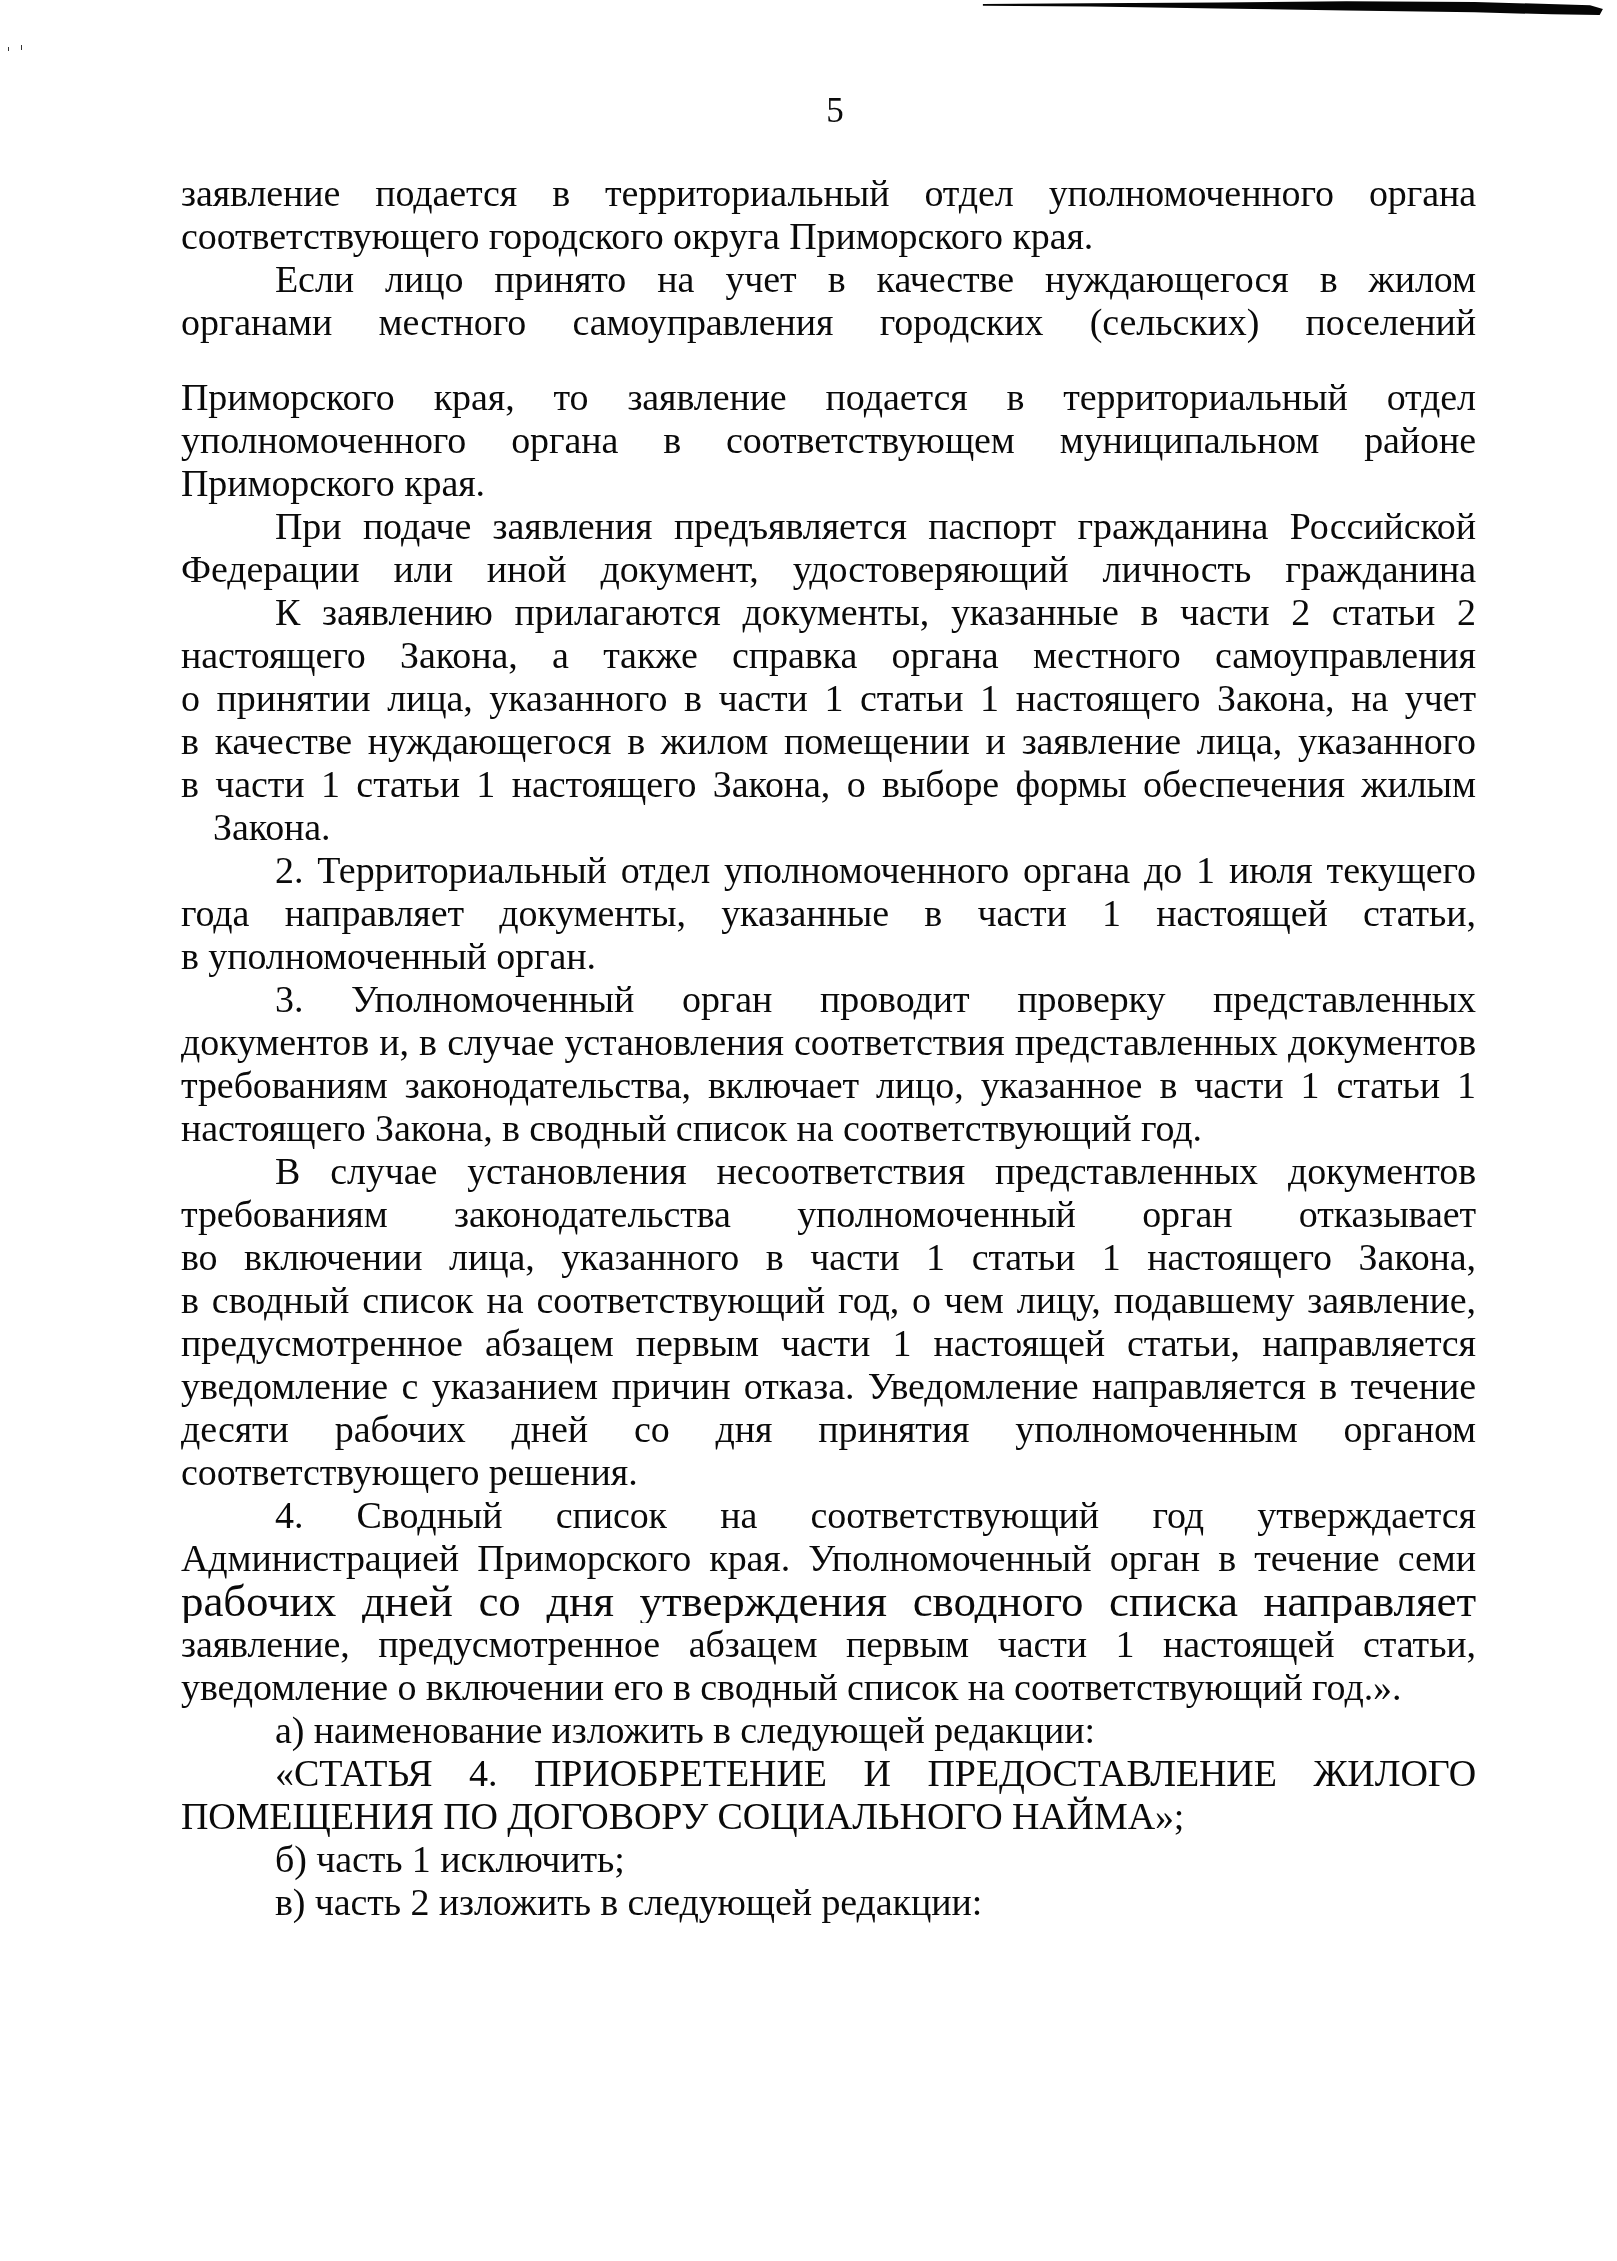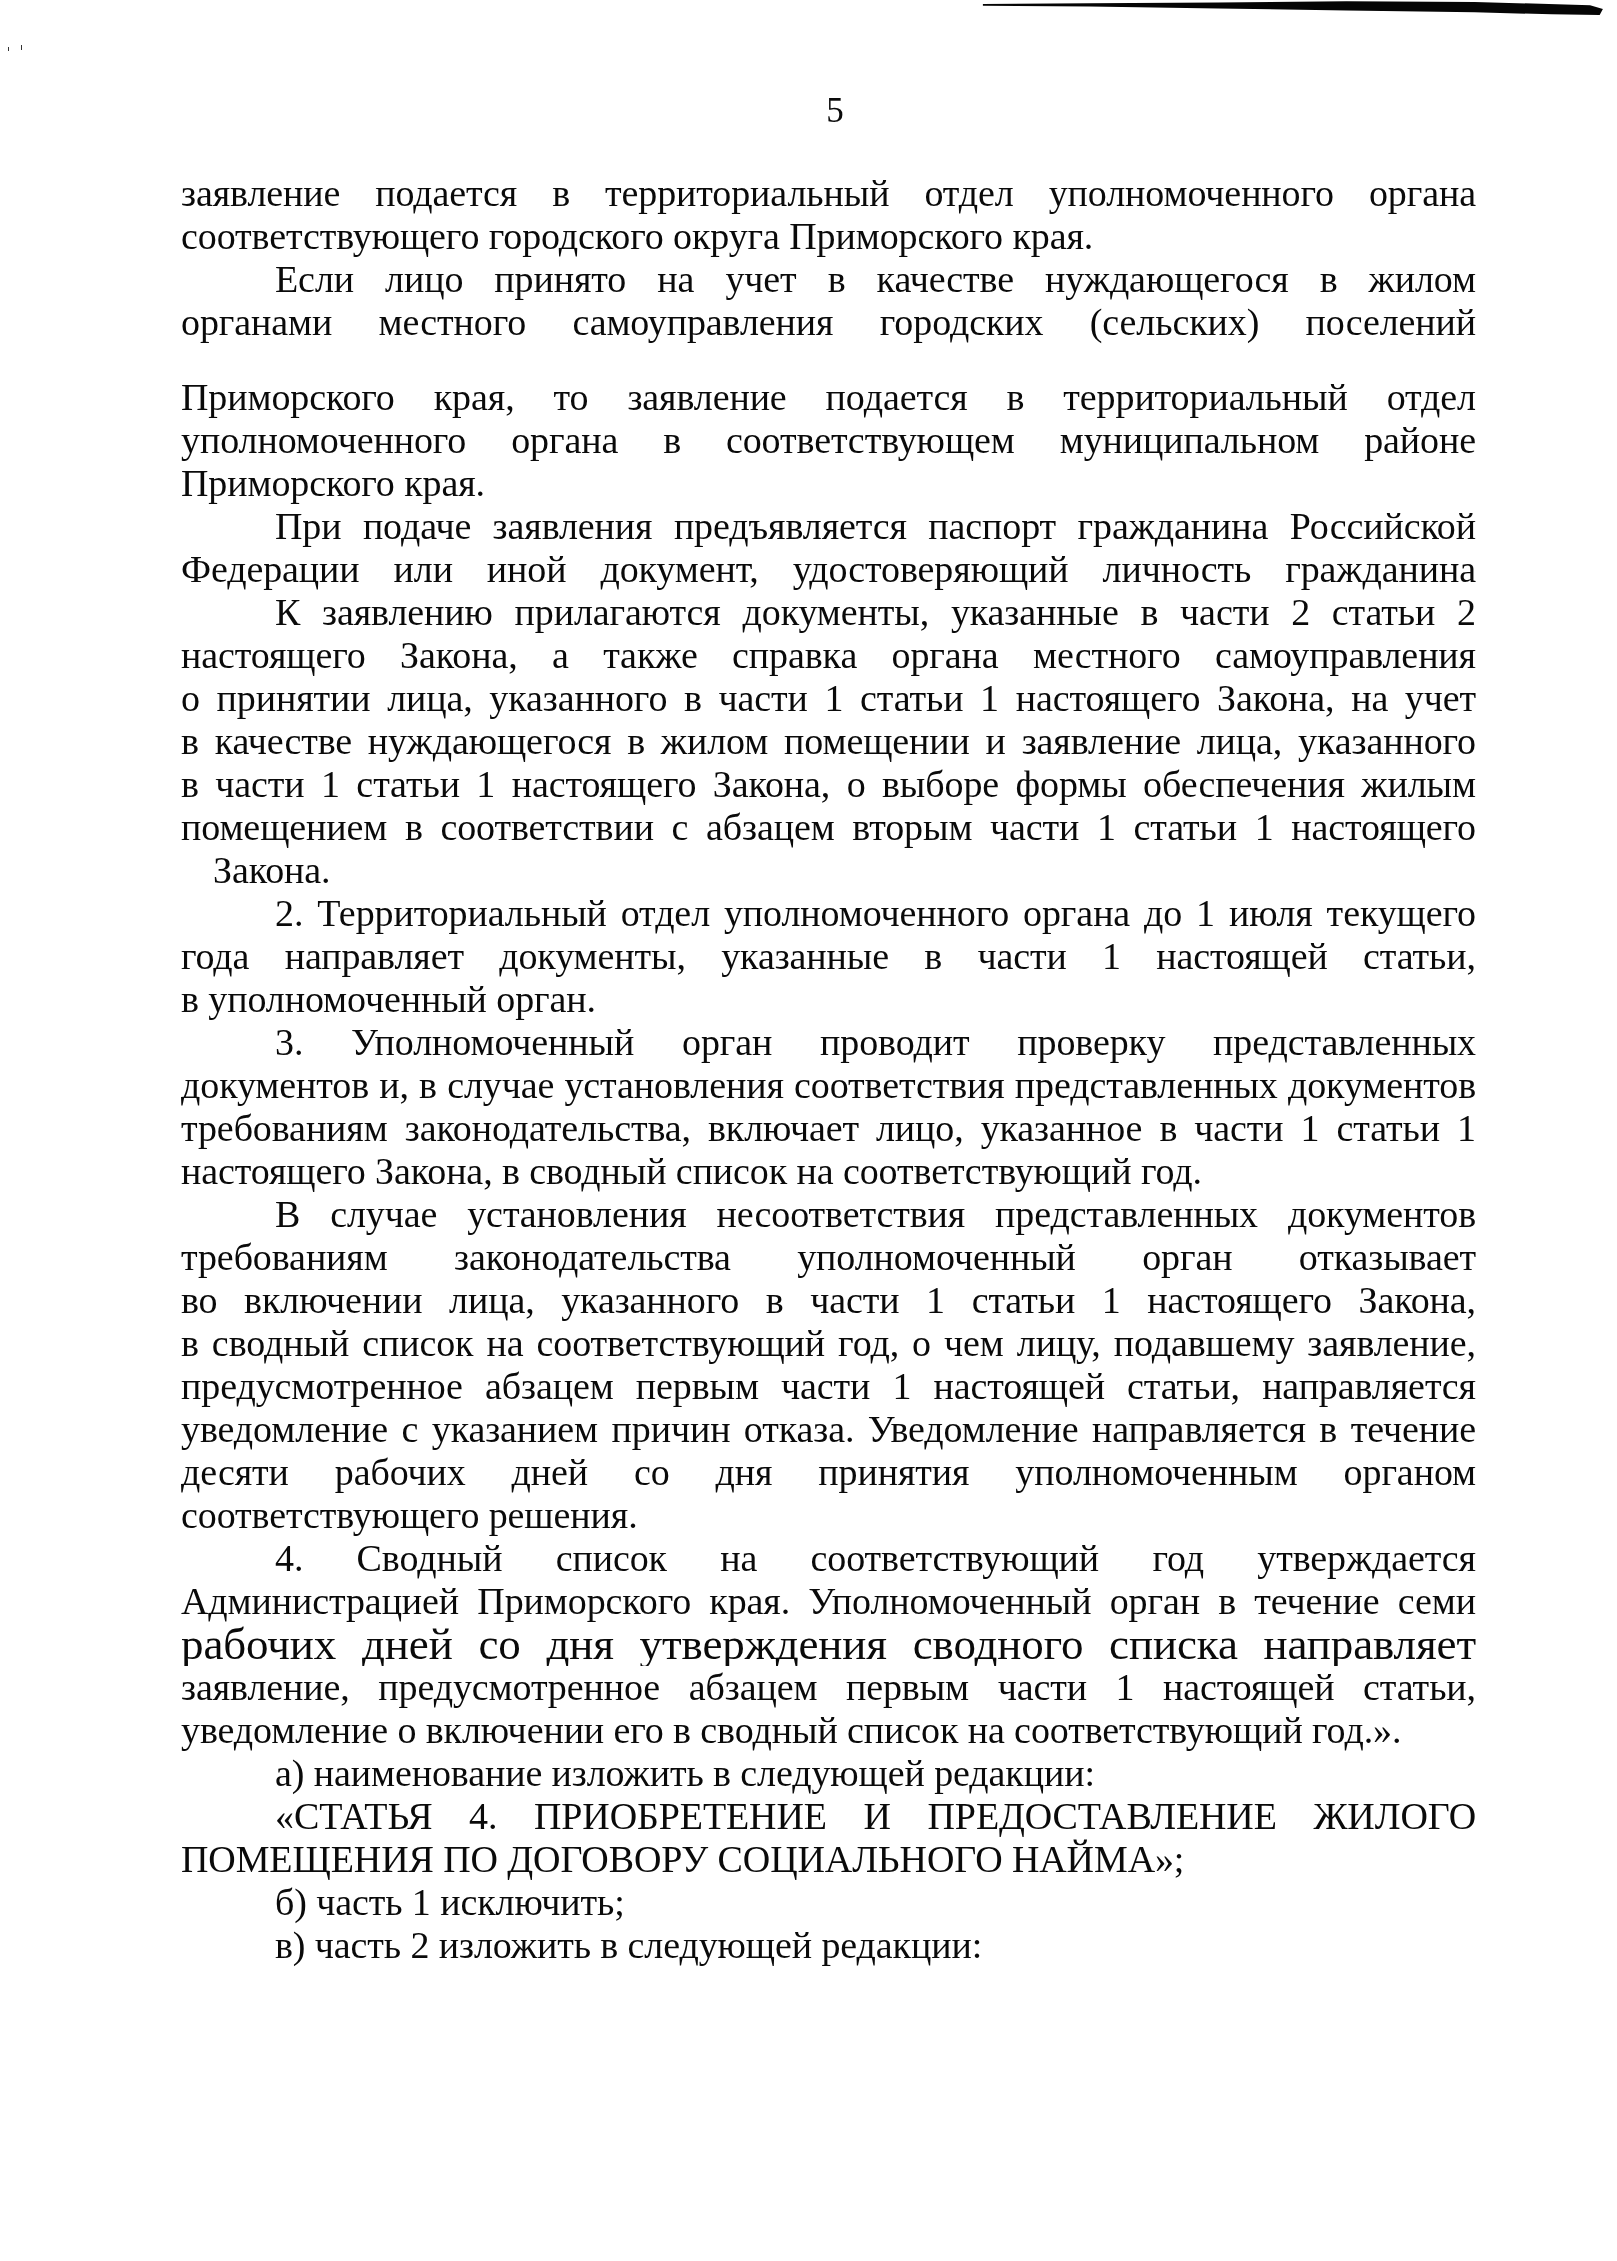--- a/index.html
+++ b/index.html
@@ -87,21 +87,20 @@
     <div>
       <span class="line indent" style="white-space: normal; overflow: hidden;">При подаче заявления предъявляется паспорт гражданина Российской</span>
       <span class="line" style="white-space: normal; overflow: hidden;">Федерации или иной документ, удостоверяющий личность гражданина</span>
     </div>
     <div>
       <span class="line indent" style="white-space: normal; overflow: hidden;">К заявлению прилагаются документы, указанные в части 2 статьи 2</span>
       <span class="line" style="white-space: normal; overflow: hidden;">настоящего Закона, а также справка органа местного самоуправления</span>
       <span class="line" style="white-space: normal; overflow: hidden;">о принятии лица, указанного в части 1 статьи 1 настоящего Закона, на учет</span>
       <span class="line" style="white-space: normal; overflow: hidden;">в качестве нуждающегося в жилом помещении и заявление лица, указанного</span>
       <span class="line" style="white-space: normal; overflow: hidden;">в части 1 статьи 1 настоящего Закона, о выборе формы обеспечения жилым</span>
-      <span class="line" style="white-space: normal; overflow: hidden;">помещением в соответствии с абзацем вторым части 1 статьи 1 настоящего</span>
       <span class="line last" style="white-space: nowrap; margin-left: 32px;">Закона.</span>
     </div>
     <div>
       <span class="line indent" style="white-space: normal; overflow: hidden;">2. Территориальный отдел уполномоченного органа до 1 июля текущего</span>
       <span class="line" style="white-space: normal; overflow: hidden;">года направляет документы, указанные в части 1 настоящей статьи,</span>
       <span class="line last" style="white-space: nowrap;">в уполномоченный орган.</span>
     </div>
     <div>
       <span class="line indent" style="white-space: normal; overflow: hidden;">3. Уполномоченный орган проводит проверку представленных</span>
       <span class="line" style="white-space: normal; font-size: 38px; overflow: hidden;">документов и, в случае установления соответствия представленных документов</span>

